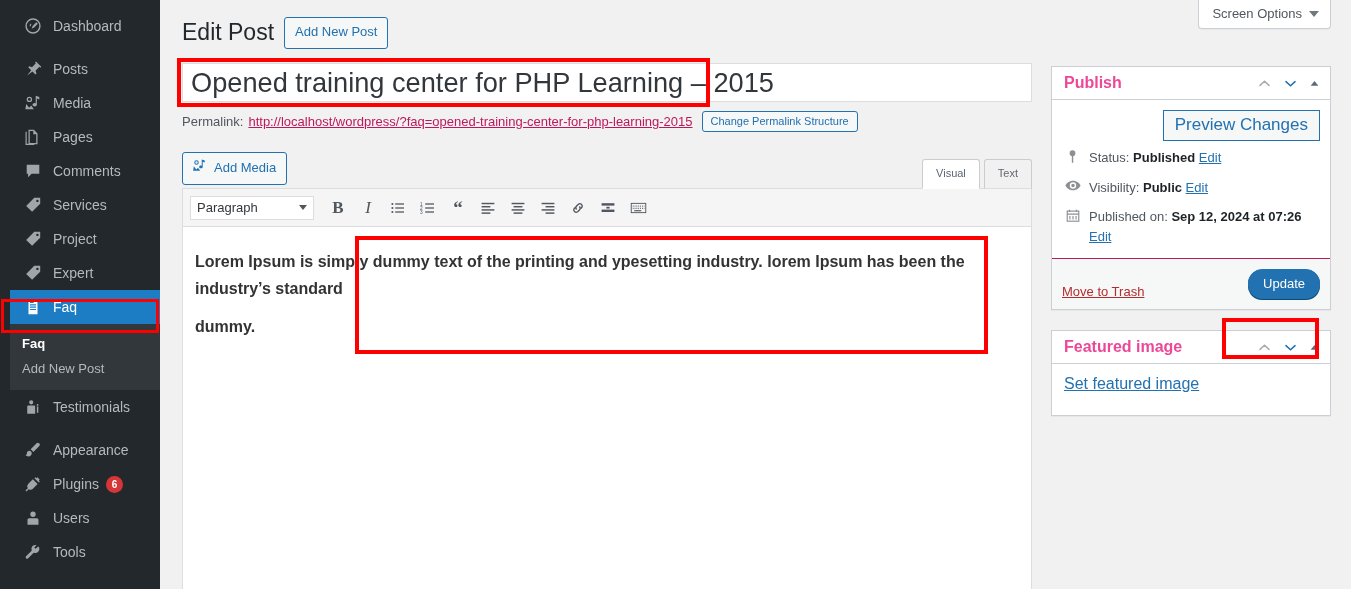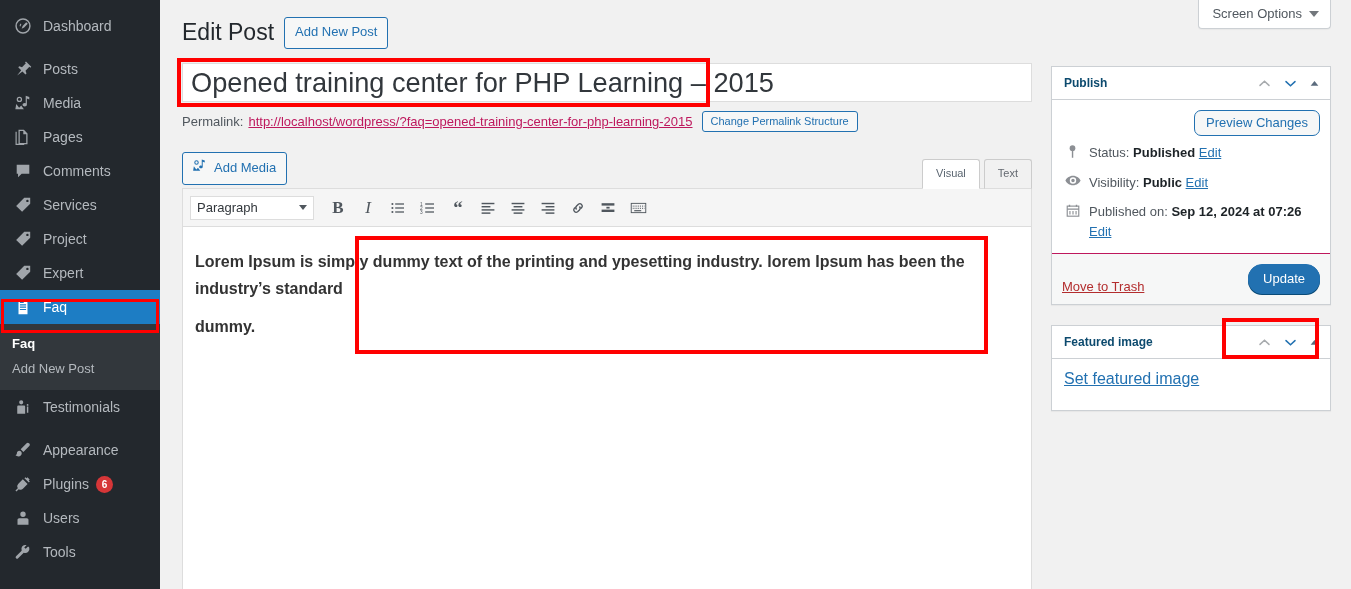--- a/index.html
+++ b/index.html
@@ -12,20 +12,21 @@
   body { position: relative; }
 
   
   #adminmenu {
     position: absolute; left: 0; top: 0;
     width: 177px; height: 589px;
     background: #23282d;
     color: #b4b9be;
     font-size: 14px;
     overflow: hidden;
+    padding-left: 10px;
   }
   .menu-item {
     position: relative;
     display: flex; align-items: center;
     height: 34px;
     padding-left: 12px;
     color: #b4b9be;
     cursor: pointer;
     white-space: nowrap;
   }
@@ -274,32 +275,32 @@
     border: 1px solid #ccd0d4;
     box-shadow: 0 1px 1px rgba(0,0,0,.04);
     margin-bottom: 20px;
   }
   .postbox-header {
     display: flex; align-items: center; justify-content: space-between;
     border-bottom: 1px solid #ccd0d4;
     padding: 8px 10px 8px 12px;
     height: 33px;
   }
-  .postbox-title { font-size: 12px; font-weight: bold; color: #0c4a6e; }
+  .postbox-title { font-size: 16px; font-weight: bold; color: #ec4899; }
   .postbox-handles { display: flex; align-items: center; gap: 11px; }
   .handle-ico { cursor: pointer; display: flex; align-items: center; }
   .pub-body { padding: 10px 10px 0 10px; }
   .pub-preview-row { display: flex; justify-content: flex-end; }
   .preview-btn {
     border: 1px solid #2271b1;
     background: #f6f7f7;
     color: #2271b1;
-    font-size: 13px;
+    font-size: 17px;
     padding: 4px 11px 5px;
-    border-radius: 7px;
+    border-radius: 0;
     cursor: pointer;
   }
   .misc-row {
     display: flex; align-items: flex-start;
     gap: 8px;
     padding: 7px 0 3px 2px;
     font-size: 13px;
     color: #50575e;
     line-height: 1.5;
   }

